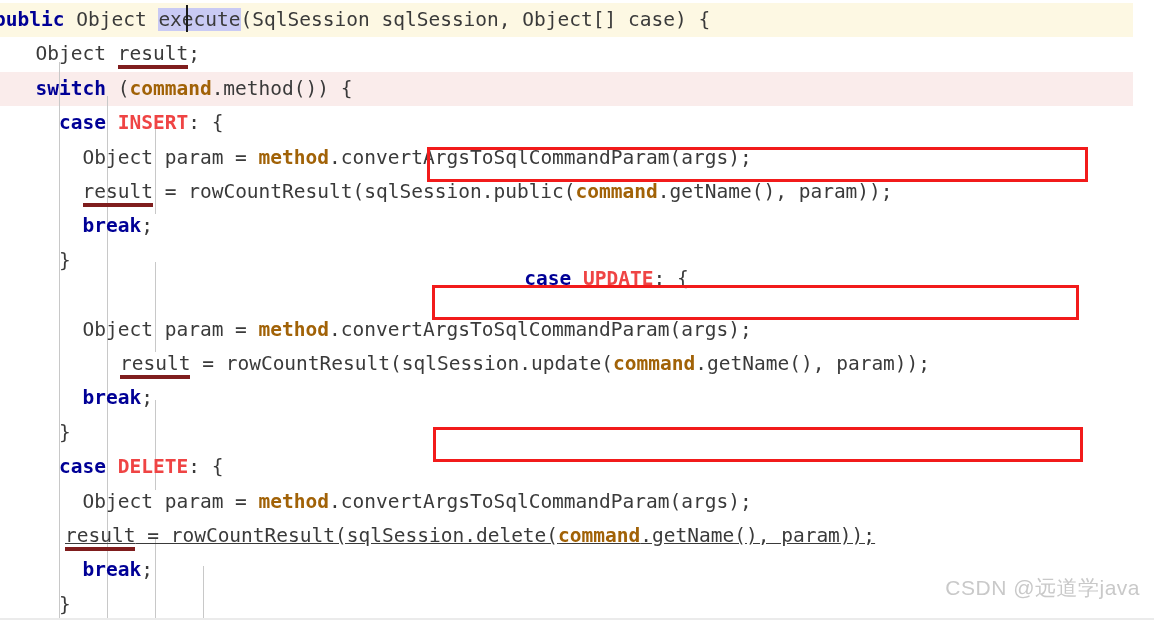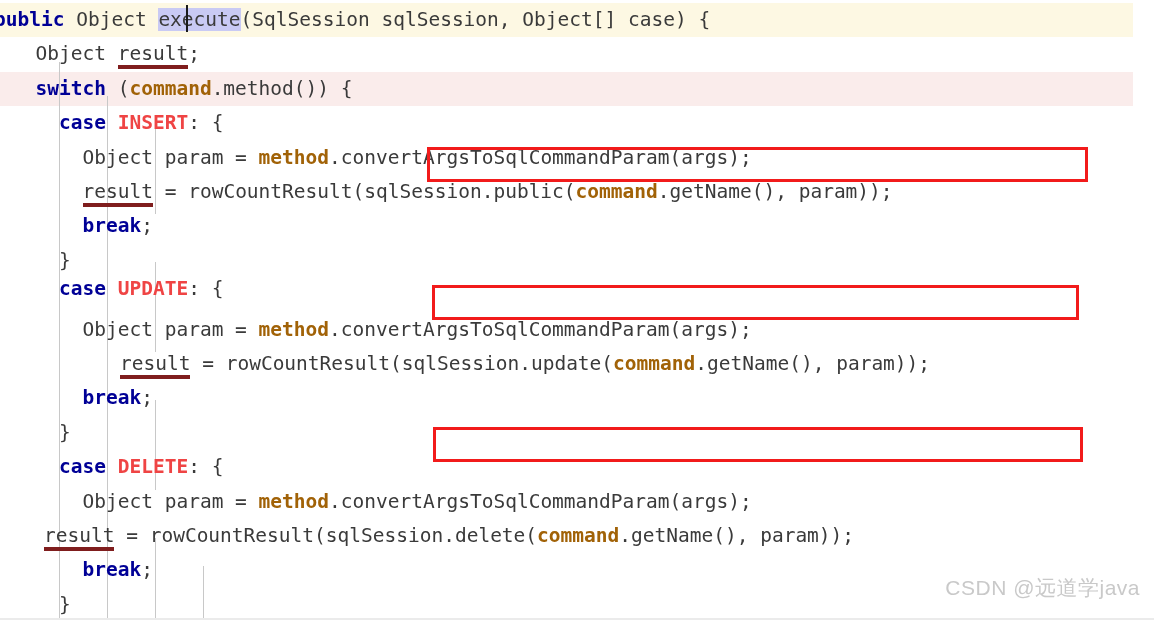--- a/index.html
+++ b/index.html
@@ -138,28 +138,28 @@
       <div class="guide" style="left: 155px; top: 538px; height: 82px;"></div>
       <div class="guide" style="left: 203px; top: 566px; height: 54px;"></div>
       <div class="line" style="top: 3px;"><span class="txt" style="margin-left: -6px;"><span class="kw">public</span><span class="plain"> Object </span><span class="sel-ident">execute</span><span class="plain">(SqlSession sqlSession, Object[] case) {</span></span></div>
       <div class="line" style="top: 37.4px;"><span class="txt" style="margin-left: 35.5px;"><span class="plain">Object </span><span class="localvar">result</span><span class="plain">;</span></span></div>
       <div class="line" style="top: 71.8px;"><span class="txt" style="margin-left: 35.5px;"><span class="kw">switch</span><span class="plain"> (</span><span class="field">command</span><span class="plain">.method()) {</span></span></div>
       <div class="line" style="top: 106.2px;"><span class="txt" style="margin-left: 59px;"><span class="kw">case</span><span class="plain"> </span><span class="constant">INSERT</span><span class="plain">: {</span></span></div>
       <div class="line" style="top: 140.6px;"><span class="txt" style="margin-left: 82.5px;"><span class="plain">Object param = </span><span class="field">method</span><span class="plain">.convertArgsToSqlCommandParam(args);</span></span></div>
       <div class="line" style="top: 175px;"><span class="txt" style="margin-left: 82.5px;"><span class="localvar">result</span><span class="plain"> = rowCountResult(sqlSession.public(</span><span class="field">command</span><span class="plain">.getName(), param));</span></span></div>
       <div class="line" style="top: 209.4px;"><span class="txt" style="margin-left: 82.5px;"><span class="kw">break</span><span class="plain">;</span></span></div>
       <div class="line" style="top: 243.8px;"><span class="txt" style="margin-left: 59px;"><span class="plain">}</span></span></div>
-      <div class="line" style="top: 272px;"><span class="txt" style="margin-left: 59px;"><span class="kw">case</span><span class="plain"> </span><span class="constant">UPDATE</span><span class="plain">: {</span></span></div>
+      <div class="line" style="top: 262px; text-align: center;"><span class="txt" style="margin-left: 59px;"><span class="kw">case</span><span class="plain"> </span><span class="constant">UPDATE</span><span class="plain">: {</span></span></div>
       <div class="line" style="top: 312.6px;"><span class="txt" style="margin-left: 82.5px;"><span class="plain">Object param = </span><span class="field">method</span><span class="plain">.convertArgsToSqlCommandParam(args);</span></span></div>
       <div class="line" style="top: 347px;"><span class="txt" style="margin-left: 120px;"><span class="localvar">result</span><span class="plain"> = rowCountResult(sqlSession.update(</span><span class="field">command</span><span class="plain">.getName(), param));</span></span></div>
       <div class="line" style="top: 381.4px;"><span class="txt" style="margin-left: 82.5px;"><span class="kw">break</span><span class="plain">;</span></span></div>
       <div class="line" style="top: 415.8px;"><span class="txt" style="margin-left: 59px;"><span class="plain">}</span></span></div>
       <div class="line" style="top: 450.2px;"><span class="txt" style="margin-left: 59px;"><span class="kw">case</span><span class="plain"> </span><span class="constant">DELETE</span><span class="plain">: {</span></span></div>
       <div class="line" style="top: 484.6px;"><span class="txt" style="margin-left: 82.5px;"><span class="plain">Object param = </span><span class="field">method</span><span class="plain">.convertArgsToSqlCommandParam(args);</span></span></div>
-      <div class="line" style="top: 519px;"><span class="txt" style="margin-left: 44px;"><span class="localvar">result</span><span class="plain"> = rowCountResult(sqlSession.delete(</span><span class="field">command</span><span class="plain">.getName(), param));</span></span></div>
+      <div class="line" style="top: 519px;"><span class="txt" style="margin-left: 65px; text-decoration: underline;"><span class="localvar">result</span><span class="plain"> = rowCountResult(sqlSession.delete(</span><span class="field">command</span><span class="plain">.getName(), param));</span></span></div>
       <div class="line" style="top: 553.4px;"><span class="txt" style="margin-left: 82.5px;"><span class="kw">break</span><span class="plain">;</span></span></div>
       <div class="line" style="top: 587.8px;"><span class="txt" style="margin-left: 59px;"><span class="plain">}</span></span></div>
       <div class="caret" style="left: 186px; top: 5px; height: 27px;"></div>
       <div class="redbox" title="sqlSession.insert(command.getName(), param))" style="left: 427px; top: 147px; width: 661px; height: 35px;"></div>
       <div class="redbox" title="sqlSession.update(command.getName(), param))" style="left: 432px; top: 285px; width: 647px; height: 35px;"></div>
       <div class="redbox" title="sqlSession.delete(command.getName(), param))" style="left: 433px; top: 427px; width: 650px; height: 35px;"></div>
     </div>
 
   <div class="watermark">CSDN @远道学java</div>
 

